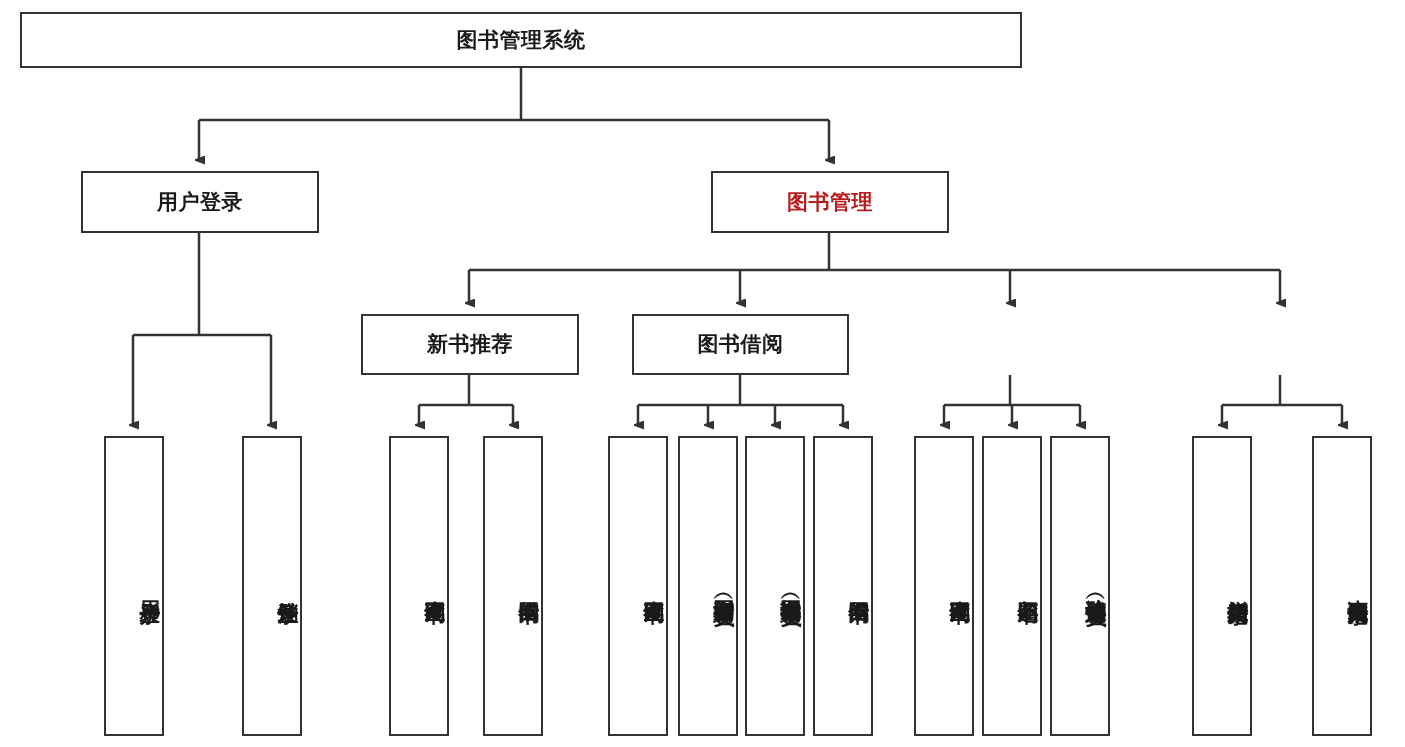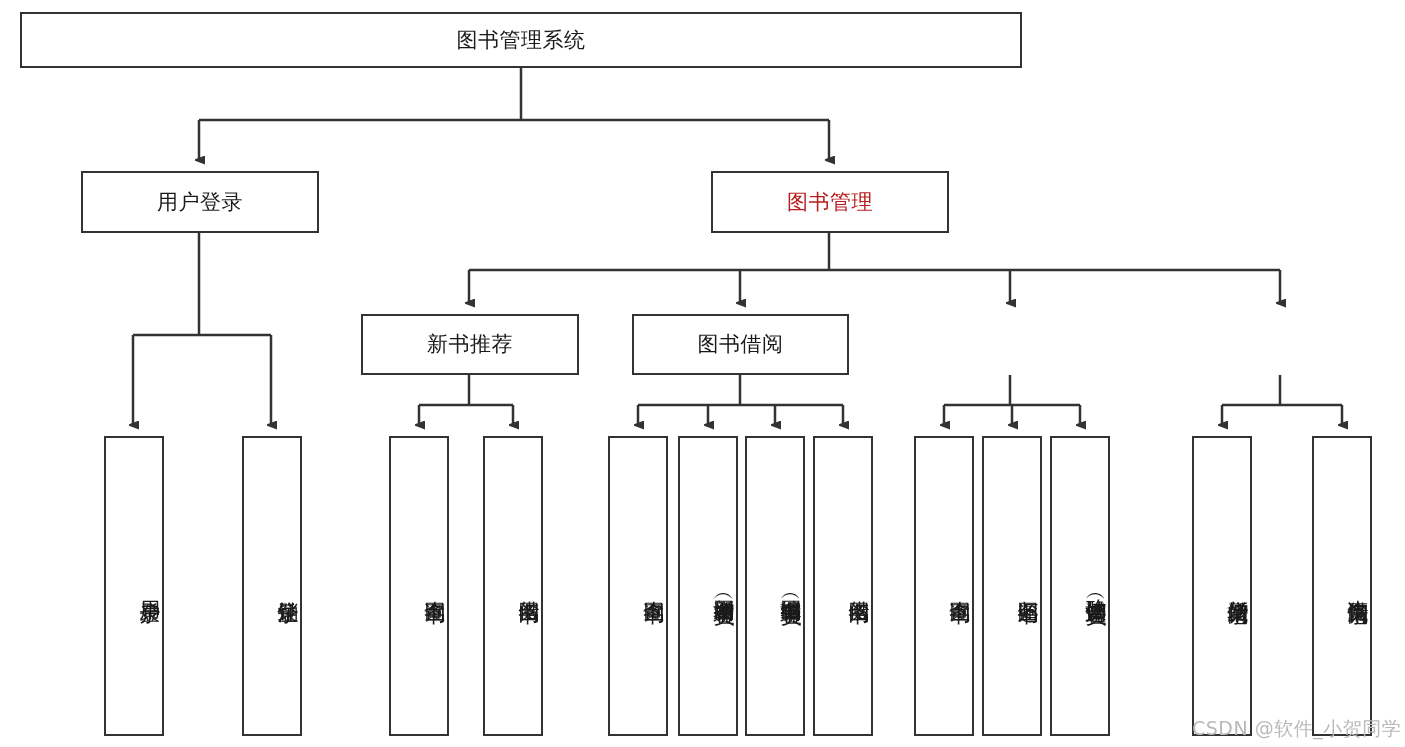--- a/index.html
+++ b/index.html
@@ -28,20 +28,21 @@
     position: absolute;
     box-sizing: border-box;
     border: 2.5px solid #333333;
     background: #ffffff;
     color: #1a1a1a;
     display: flex;
     align-items: center;
     justify-content: center;
     text-align: right;
     line-height: 1.18;
+    font-weight: bold;
   }
   .node.horiz {
     font-size: 21px;
     letter-spacing: 0.5px;
   }
   .node.vert {
     writing-mode: vertical-rl;
     text-orientation: upright;
     font-size: 21px;
     padding-top: 6px;
@@ -170,15 +171,14 @@
   <div class="node vert" style="left: 1050px; top: 436px; width: 60px; height: 300px; border-color: rgb(51, 51, 51); background: rgb(255, 255, 255); color: rgb(26, 26, 26);">
       <span class="vtext">确认归还（管理员）</span>
     </div>
   <div class="node vert" style="left: 1192px; top: 436px; width: 60px; height: 300px; border-color: rgb(51, 51, 51); background: rgb(255, 255, 255); color: rgb(26, 26, 26);">
       <span class="vtext">新增借阅记录</span>
     </div>
   <div class="node vert" style="left: 1312px; top: 436px; width: 60px; height: 300px; border-color: rgb(51, 51, 51); background: rgb(255, 255, 255); color: rgb(26, 26, 26);">
       <span class="vtext">查询借阅记录</span>
     </div>
 
-  <div class="watermark" style="left: 1192px; top: 716px; color: rgb(185, 185, 185);">CSDN @软件_小贺同学</div>
 
 </div>
 
 </body></html>

